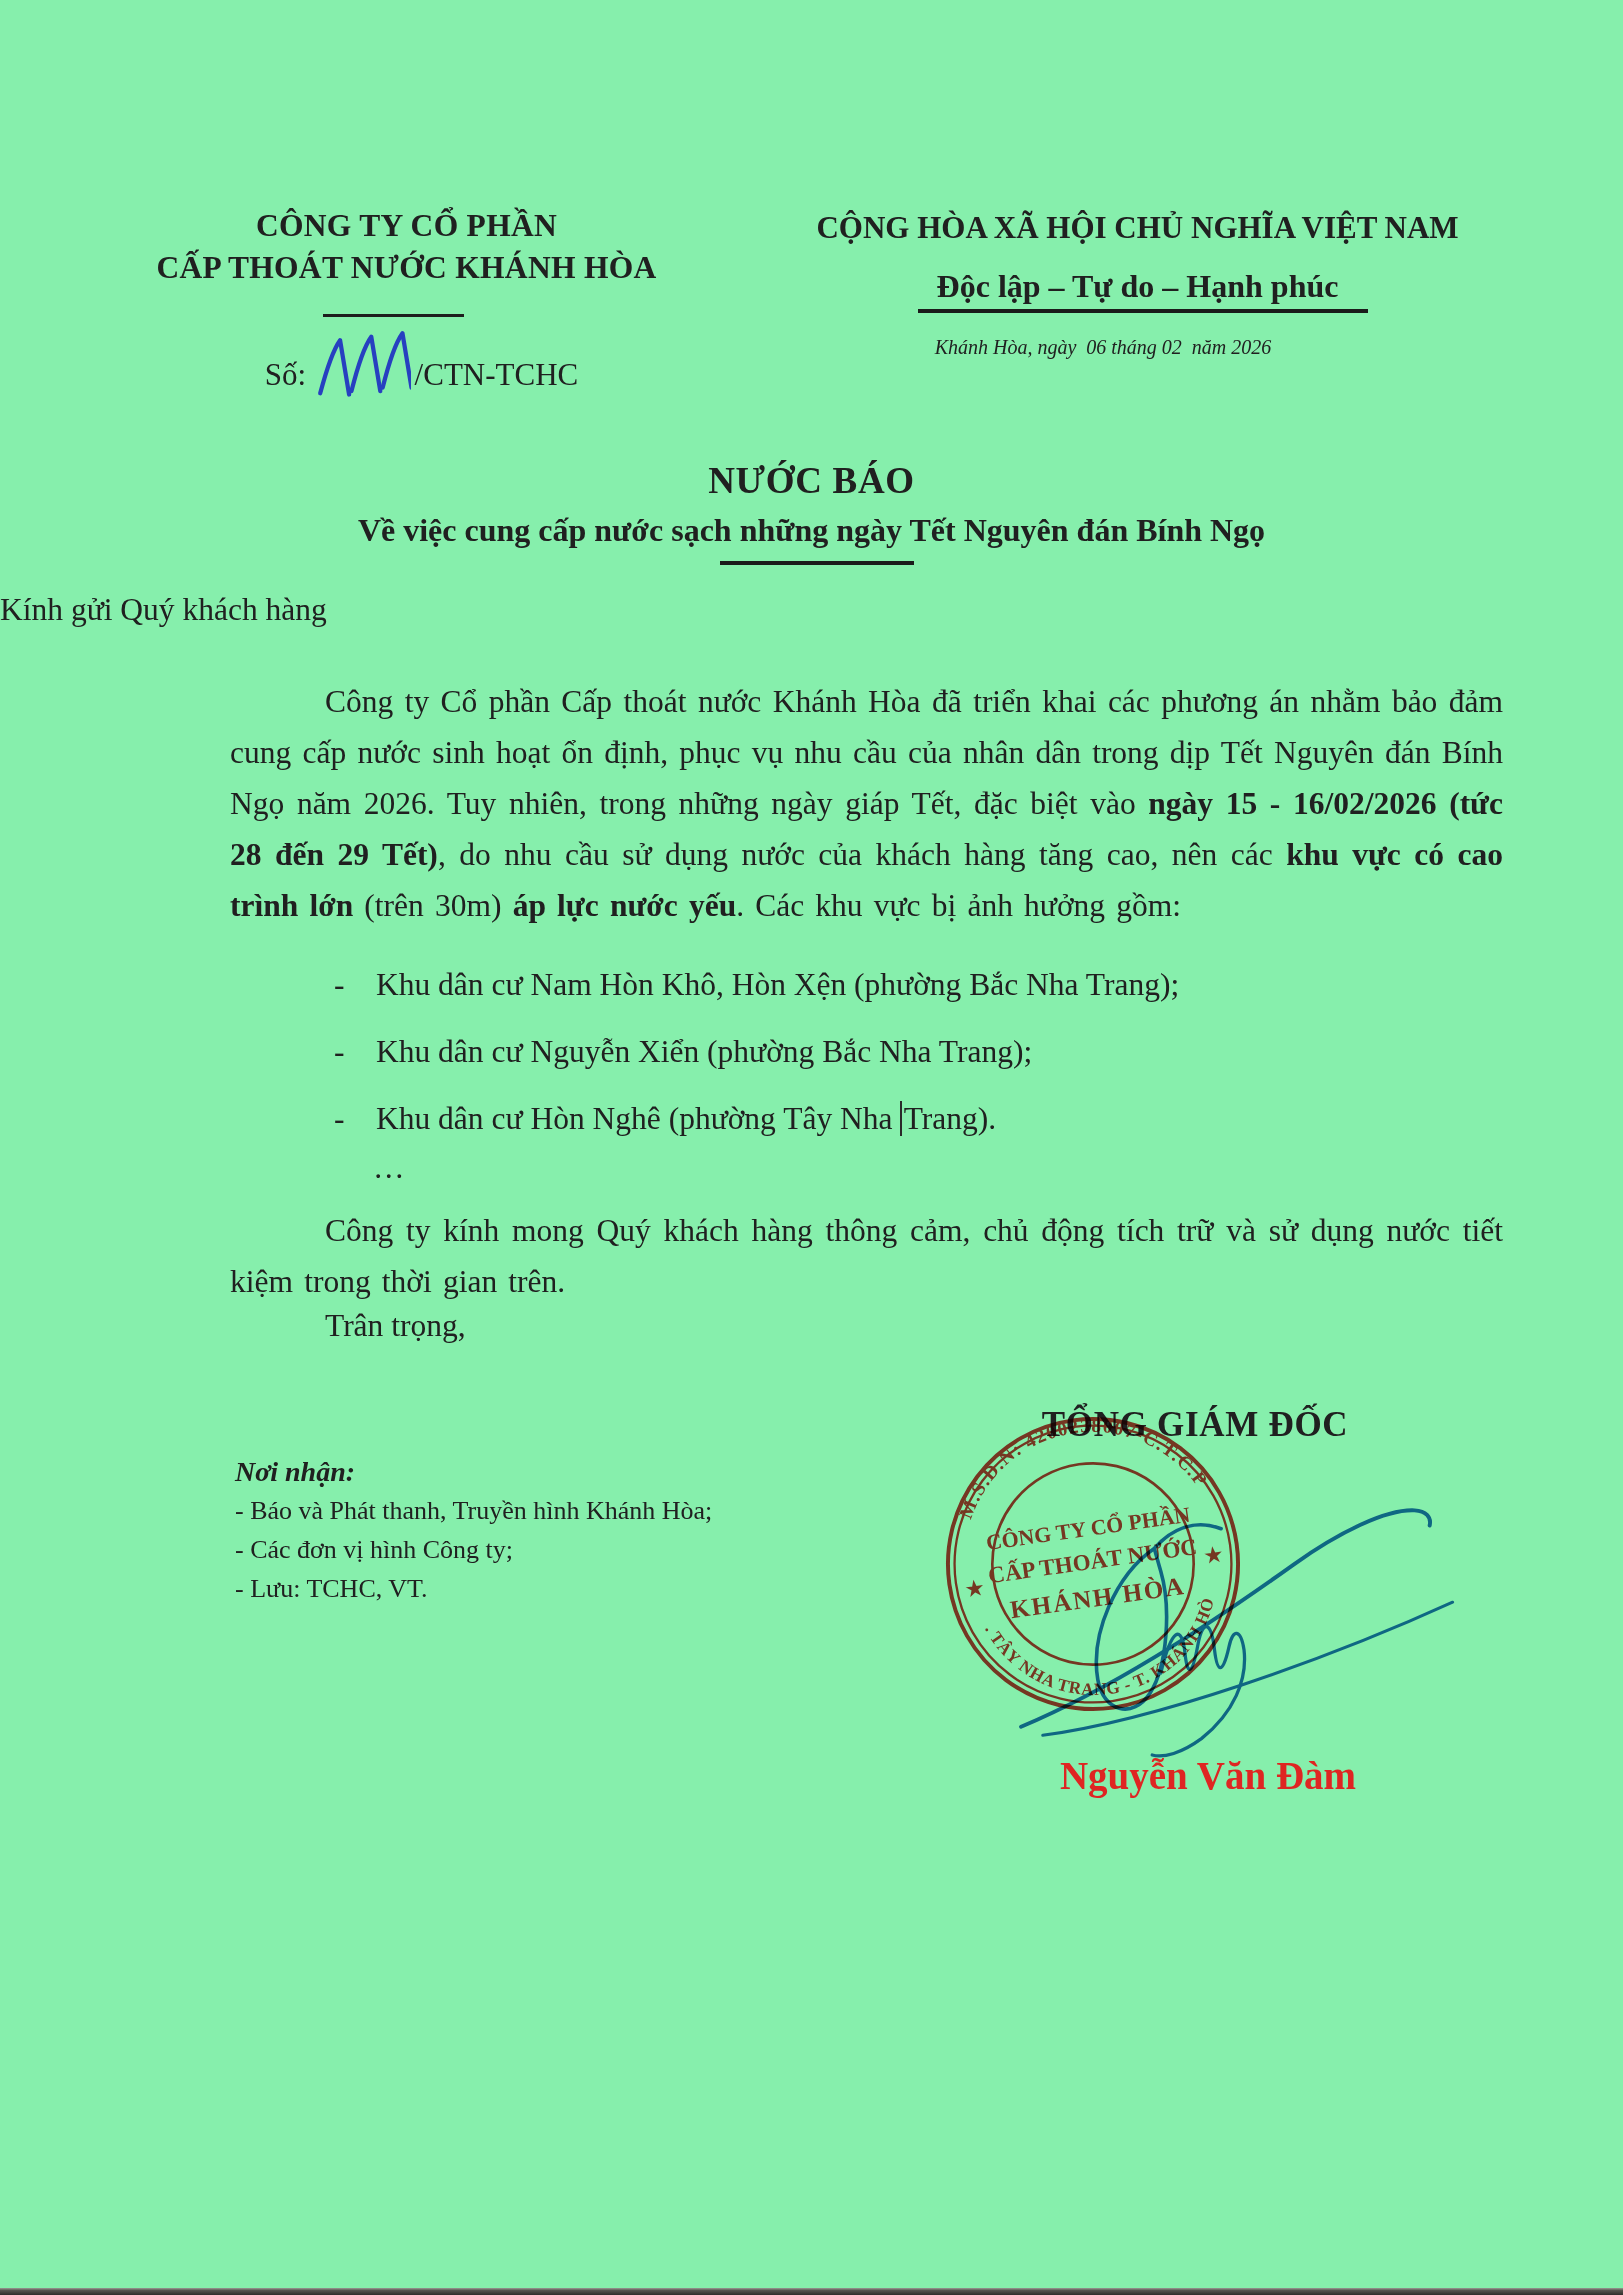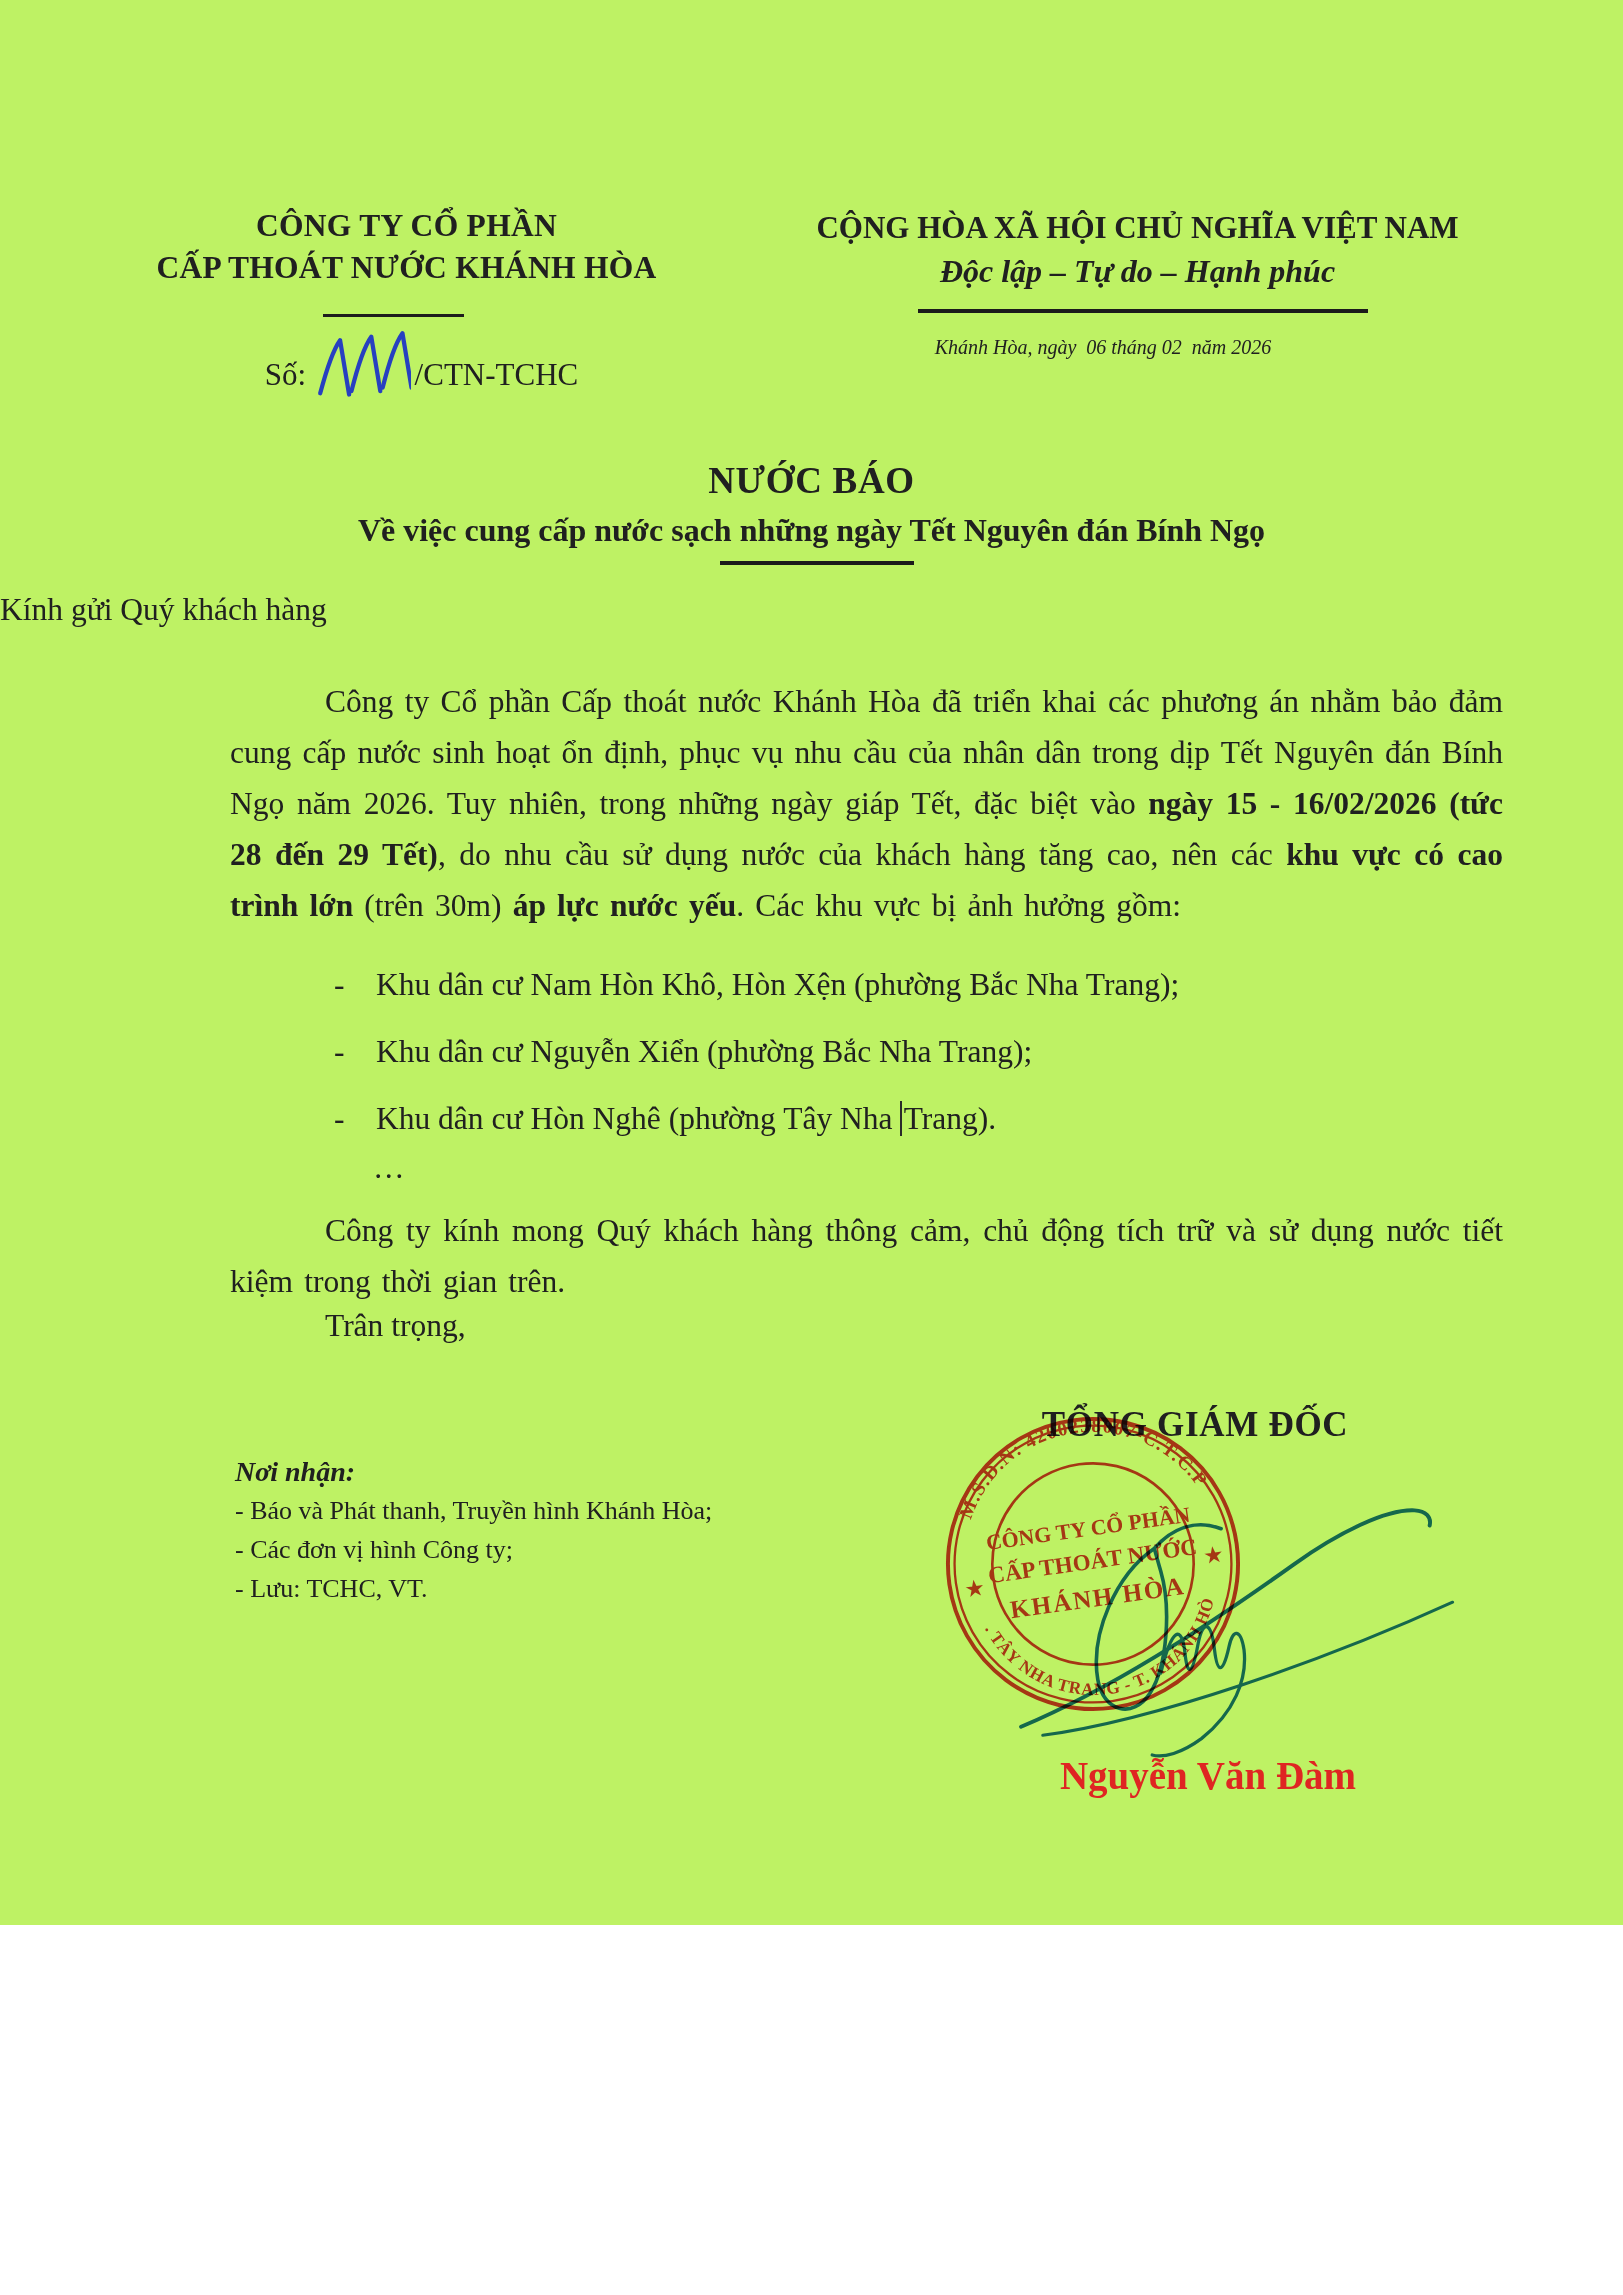--- a/index.html
+++ b/index.html
@@ -1,35 +1,35 @@
 <!DOCTYPE html>
 <html style="font-size:10.5px"><head>
 <meta charset="utf-8">
 <style>
   html,body{margin:0;padding:0;}
   .page{
     position:relative;
-    width:1623px;height:1925px;
-    background:#bef264;
+    width:1623px;height:2295px;
+    background:#86efac;
     font-family:"Liberation Serif","DejaVu Serif",serif;
     color:#202020;
     overflow:hidden;
   }
   .abs{position:absolute;}
   .b{font-weight:bold;}
 
   .hdr-left{left:131px;top:205px;width:551px;text-align:center;
             font-weight:bold;font-size:31.5px;line-height:42px;letter-spacing:0.3px;}
   .rule-left{left:323px;top:314px;width:141px;height:3.3px;background:#1d1d1d;}
   .so-line{left:146px;top:328px;width:551px;text-align:center;font-size:31px;line-height:66px;white-space:pre;}
   .hand-num{display:inline-block;vertical-align:-14.4px;margin:0 3.9px 0 6.6px;}
 
   .hdr-right{left:775px;top:209px;width:725px;text-align:center;font-weight:bold;}
   .hdr-right .l1{font-size:31px;line-height:38px;}
-  .hdr-right .l2{font-size:32px;line-height:39px;margin-top:5px;font-style:italic;}
+  .hdr-right .l2{font-size:32px;line-height:39px;margin-top:20px;}
   .rule-right{left:918px;top:309px;width:450px;height:3.9px;background:#1b1b1b;}
   .dateline{left:775px;top:336px;width:656px;text-align:center;
             font-style:italic;font-size:20px;white-space:pre;}
 
   .title{left:0;top:459px;width:1623px;text-align:center;font-size:37px;font-weight:bold;letter-spacing:0.7px;}
   .subtitle{left:0;top:512px;width:1623px;text-align:center;font-size:32px;font-weight:bold;}
   .rule-subtitle{left:720px;top:561px;width:194px;height:3.9px;background:#1b1b1b;}
   .salutation{left:0;top:592px;width:1623px;font-size:31.5px;}
 
   .para1{left:230px;top:676px;width:1273px;font-size:31.5px;line-height:51px;

